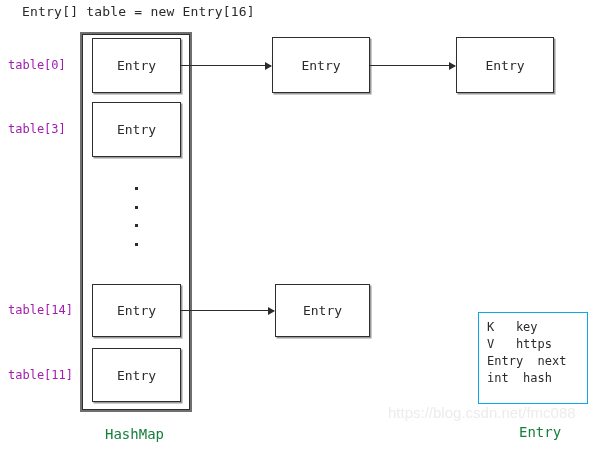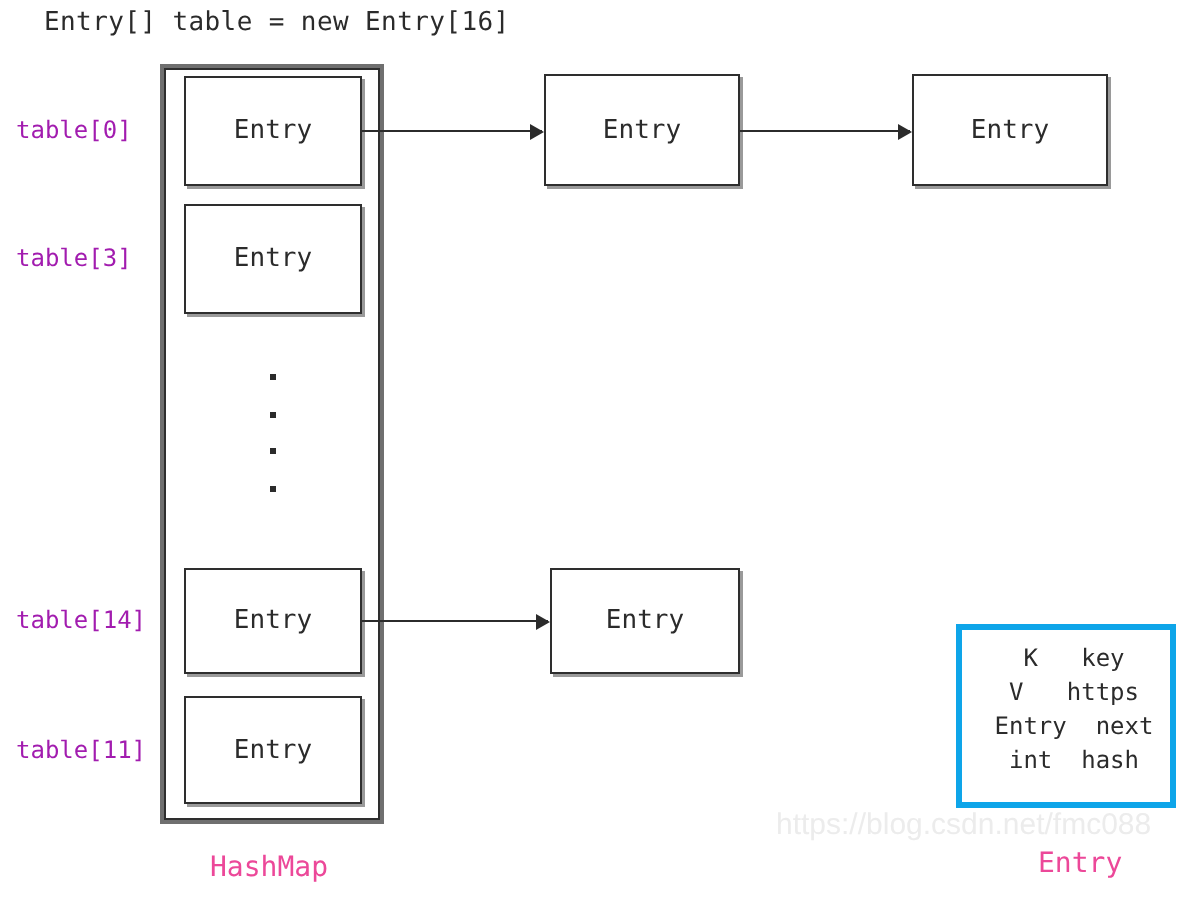--- a/index.html
+++ b/index.html
@@ -111,37 +111,36 @@
   }
 
   
   .struct-panel {
     position: absolute;
     left: 478px;
     top: 312px;
     width: 110px;
     height: 92px;
     box-sizing: border-box;
-    border: 3px solid #0ea5e9;
+    border: 1px solid #0ea5e9;
     background: #ffffff;
     padding: 6px 0 0 8px;
-    text-align: center;
   }
   .struct-line {
     font-size: 12px;
     line-height: 17px;
     color: #2b2b2b;
     white-space: pre;
   }
 
   
   .caption-red {
     position: absolute;
     font-size: 14px;
-    color: #ec4899;
+    color: #15803d;
     white-space: pre;
   }
   .cap-hashmap { left: 105px; top: 426px; }
   .cap-entry   { left: 519px; top: 424px; }
 
   
   .watermark {
     position: absolute;
     left: 388px;
     top: 404px;

